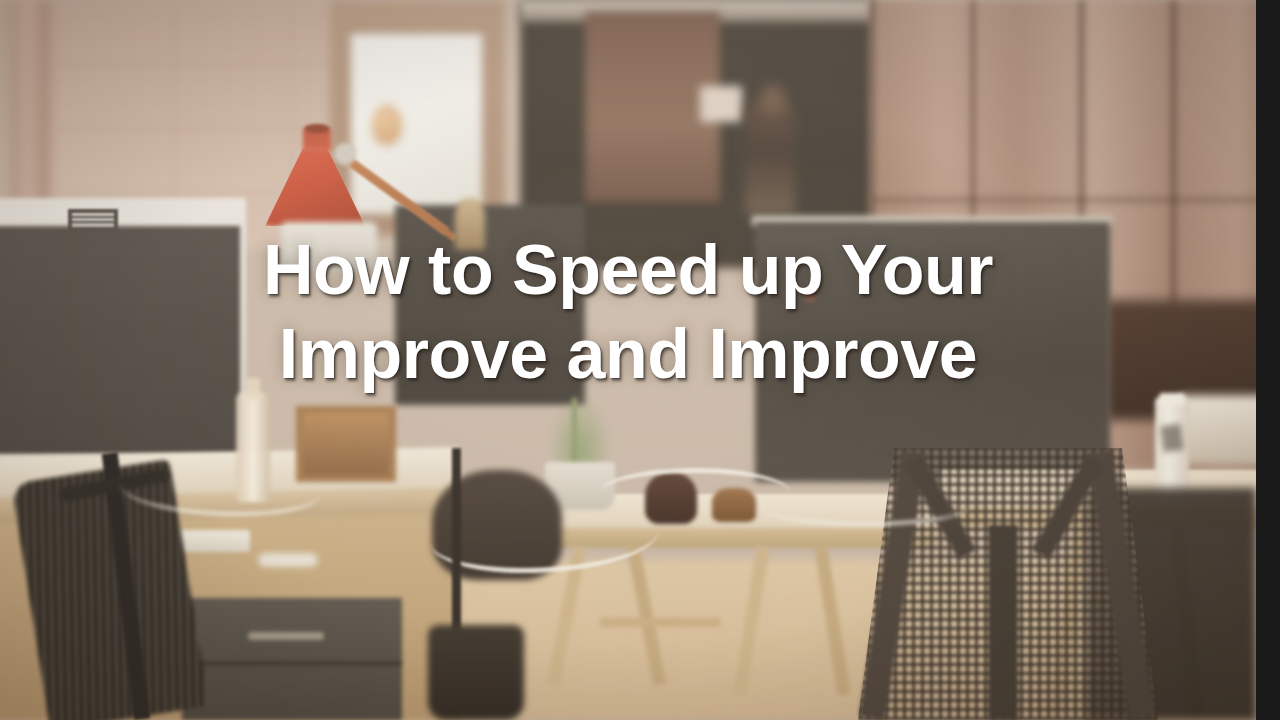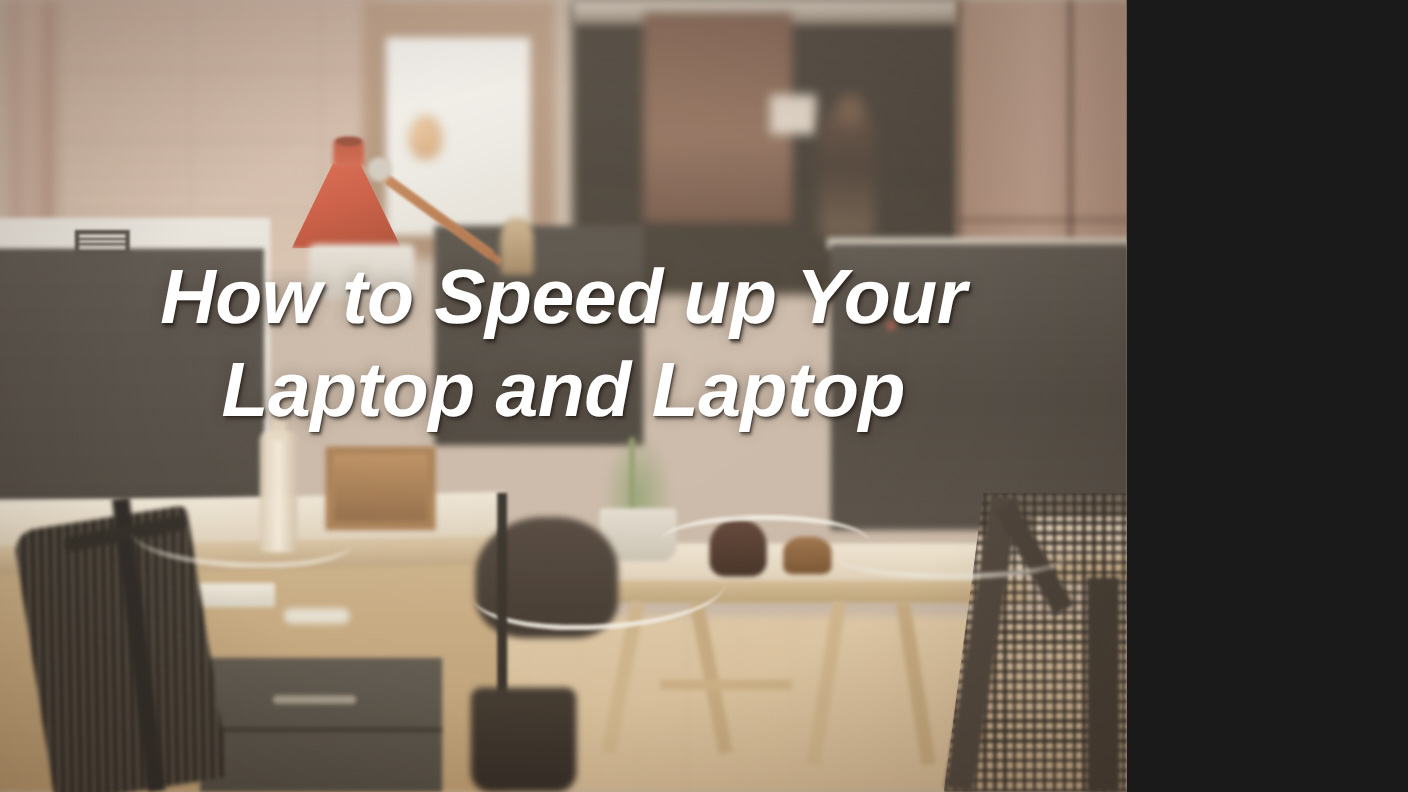--- a/index.html
+++ b/index.html
@@ -2,26 +2,25 @@
 <html><head>
 <meta charset="utf-8">
 <style>
   html, body {
     margin: 0;
     padding: 0;
     background: #1a1a1a;
   }
   #banner {
     position: relative;
-    width: 1024px;
+    width: 1256px;
     height: 720px;
     overflow: hidden;
     font-family: "Liberation Sans", sans-serif;
     background: #c9b8a8;
-    font-style: italic;
   }
 
   
   .scene {
     position: absolute;
     inset: 0;
     overflow: hidden;
   }
   .layer { position: absolute; }
 
@@ -661,16 +660,16 @@
     <div class="layer stand-pole"></div>
     <div class="layer bin"></div>
 
     <div class="grade-warm"></div>
     <div class="grade-haze"></div>
     <div class="vignette"></div>
   </div>
 
   <div class="title-wrap">
     <div class="title-line">How to Speed up Your</div>
-    <div class="title-line">Laptop and Laptop</div>
+    <div class="title-line">Improve and Improve</div>
   </div>
 
 </div>
 
 </body></html>

